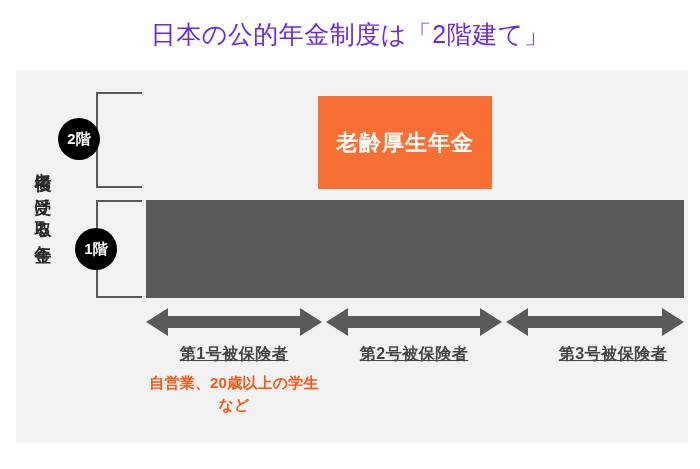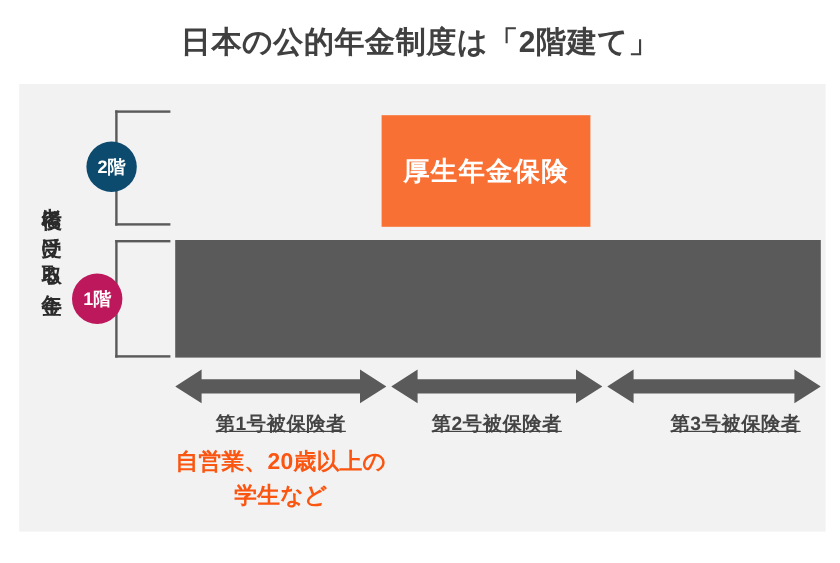--- a/index.html
+++ b/index.html
@@ -17,23 +17,23 @@
   }
 
   
   .title {
     position: absolute;
     left: 0;
     top: 18px;
     width: 700px;
     text-align: center;
     font-size: 25px;
-    font-weight: bold;
+    font-weight: normal;
     letter-spacing: 0.5px;
-    color: #404040;
+    color: #6d28d9;
   }
 
   
   .panel {
     position: absolute;
     left: 16px;
     top: 70px;
     width: 672px;
     height: 373px;
     background: #f2f2f2;
@@ -77,22 +77,22 @@
     height: 42px;
     border-radius: 50%;
     display: flex;
     align-items: center;
     justify-content: center;
     font-size: 15px;
     font-weight: bold;
     color: #ffffff;
     letter-spacing: 0;
   }
-  .badge-2kai { left: 72px; top: 118px; background: #0c4a6e; }
-  .badge-1kai { left: 60px; top: 228px; background: #be185d; }
+  .badge-2kai { left: 58px; top: 118px; background: #000000; }
+  .badge-1kai { left: 75px; top: 228px; background: #000000; }
 
   
   .box {
     position: absolute;
     display: flex;
     flex-direction: column;
     align-items: center;
     justify-content: center;
     color: #ffffff;
     box-sizing: border-box;
@@ -162,21 +162,21 @@
   .col-title {
     font-size: 16px;
     font-weight: bold;
     color: #444444;
     letter-spacing: 0.5px;
     line-height: 1.2;
     text-decoration: underline;
   }
   .col-desc {
     margin-top: 9px;
-    font-size: 19px;
+    font-size: 15px;
     font-weight: bold;
     color: #fa5511;
     line-height: 1.45;
     letter-spacing: 0.2px;
     text-align: center;
   }
 </style>
 </head>
 <body>
 
@@ -186,21 +186,21 @@
 
 <div class="side-label">老後に受け取る年金</div>
 
 <div class="bracket bracket-2kai"></div>
 <div class="bracket bracket-1kai"></div>
 
 <div class="badge badge-2kai">2階</div>
 <div class="badge badge-1kai">1階</div>
 
 <div class="box box-kosei">
-  <div class="box-main">厚生年金保険</div>
+  <div class="box-main">老齢厚生年金</div>
 </div>
 
 <div class="box box-kokumin">
 </div>
 
 <div class="arrow-row">
   <div class="arrow arrow-1">
     <svg width="176" height="32" viewBox="0 0 176 32" aria-hidden="true">
       <polygon points="0,16 22,2 22,10 154,10 154,2 176,16 154,30 154,22 22,22 22,30" fill="#5a5a5a"></polygon>
     </svg>

